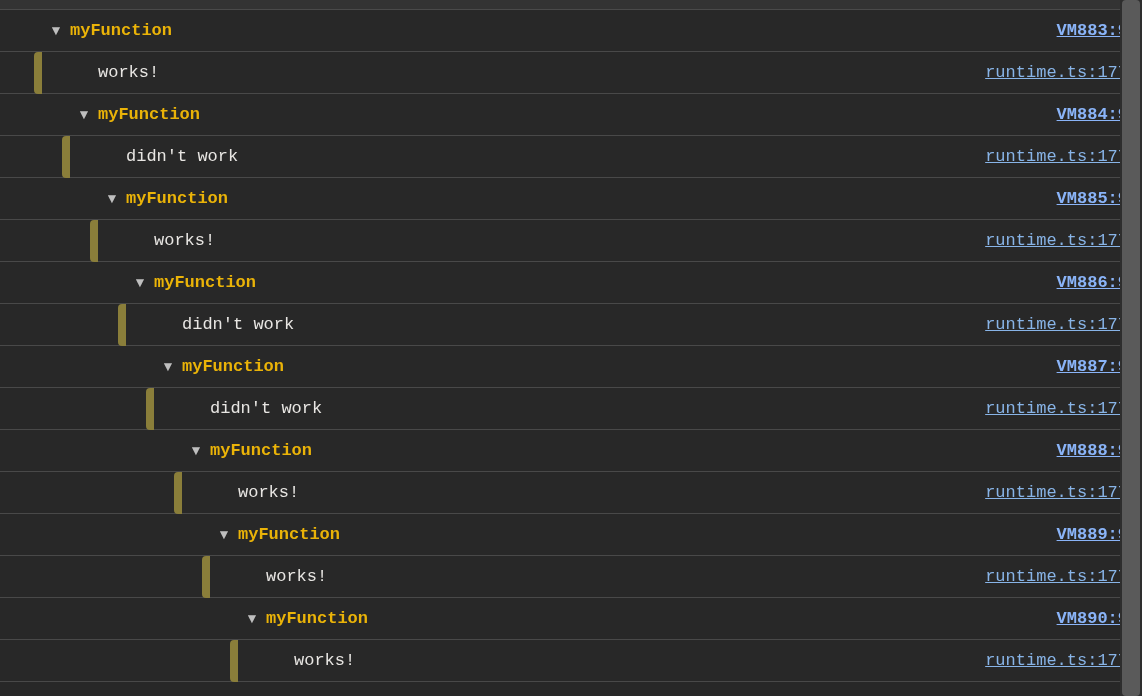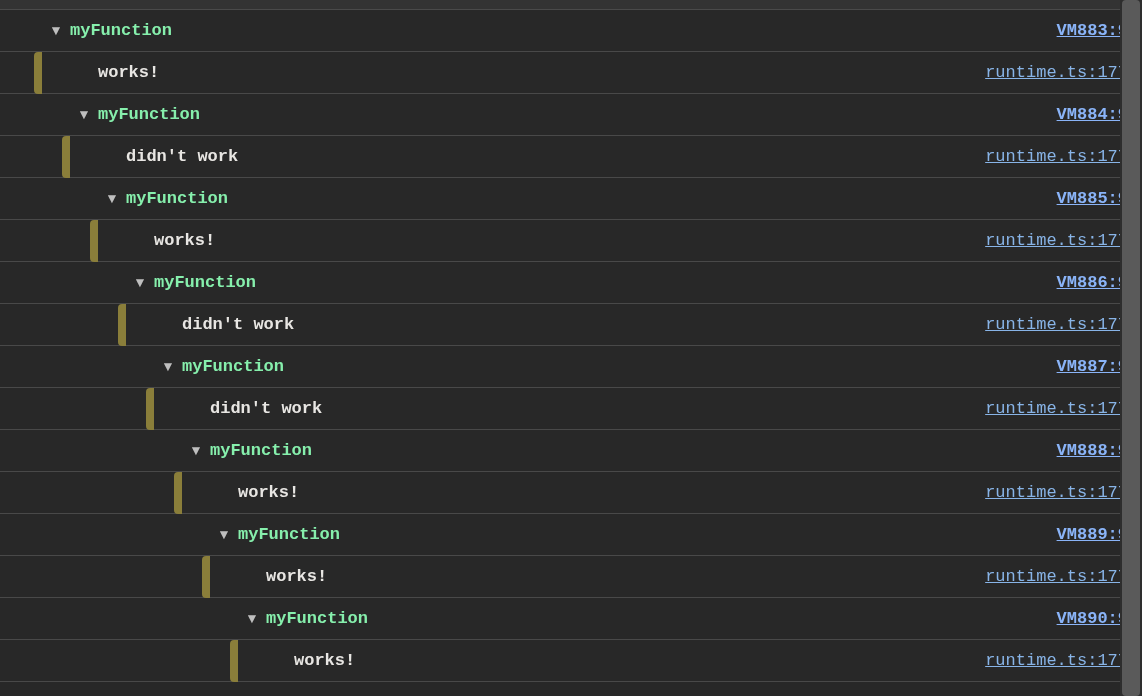--- a/index.html
+++ b/index.html
@@ -38,24 +38,24 @@
       padding-right: 14px;
       position: relative;
     }
     .row-left {
       display: flex;
       align-items: center;
       height: 100%;
     }
     .row.group .label {
       font-weight: 700;
-      color: #86efac;
+      color: #eab308;
     }
     .row.log .label {
-      font-weight: 700;
+      font-weight: 400;
       color: #e8e6e3;
     }
     .triangle {
       display: inline-block;
       color: #bfbfbf;
       font-size: 14px;
       width: 16px;
       text-align: center;
       margin-right: 6px;
     }

